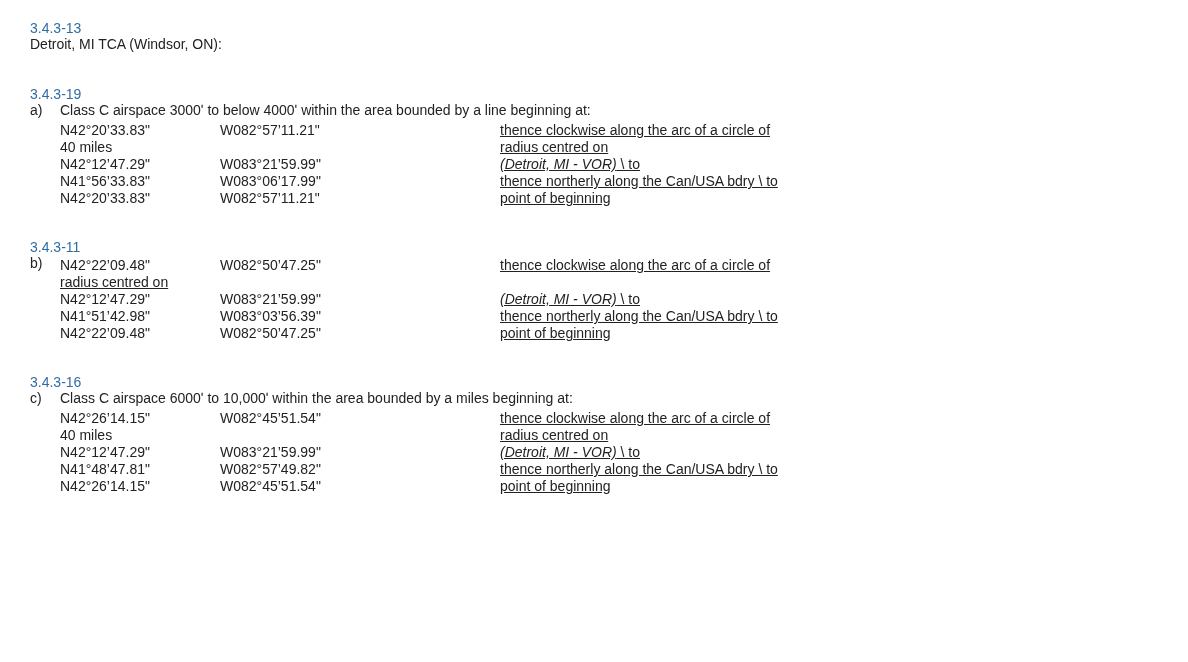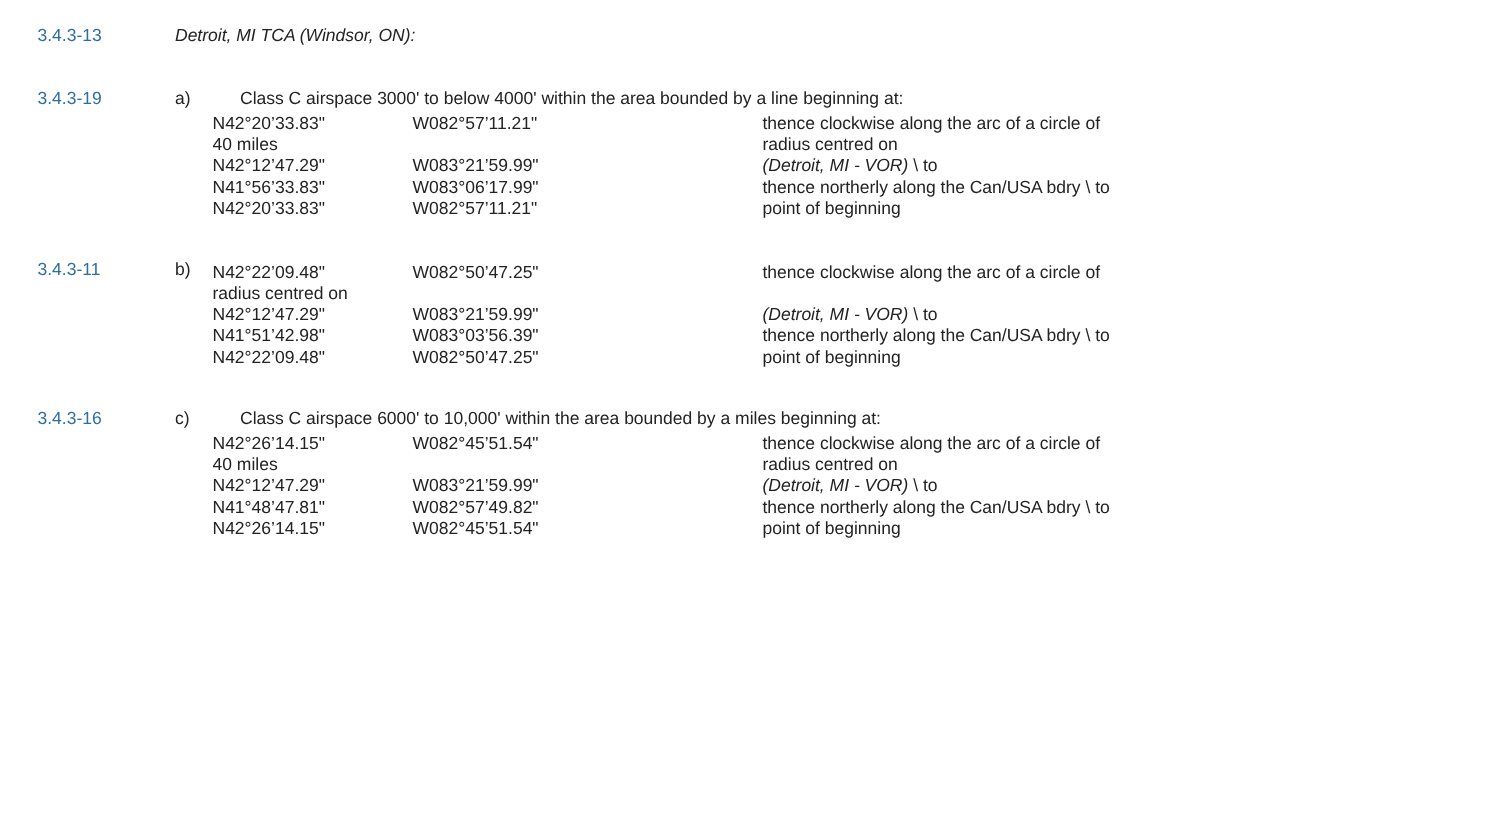--- a/index.html
+++ b/index.html
@@ -8,53 +8,52 @@
       font-size: 14px;
       background: #ffffff;
       color: #222222;
       width: 1188px;
       min-height: 662px;
       padding: 20px 30px;
       position: relative;
     }
     .section {
       display: flex;
+      flex-direction: column;
       margin-bottom: 28px;
     }
     .section-ref {
       color: #2e6da4;
       font-size: 14px;
       min-width: 110px;
       padding-top: 0;
       flex-shrink: 0;
     }
     .section-content {
       flex: 1;
     }
     .section-title {
       font-size: 14px;
       margin-bottom: 6px;
-      font-style: italic;
     }
     .subsection {
       display: flex;
       flex-direction: row;
       margin-bottom: 4px;
     }
     .subsection-label {
       min-width: 30px;
       font-size: 14px;
     }
     .subsection-body {
       flex: 1;
     }
     .subsection-intro {
       font-size: 14px;
       margin-bottom: 4px;
-      margin-left: 22px;
     }
     .coord-table {
       display: flex;
       flex-direction: column;
       margin-top: 2px;
     }
     .coord-row {
       display: flex;
       flex-direction: row;
       margin-bottom: 1px;
@@ -68,20 +67,21 @@
       min-width: 160px;
       font-size: 14px;
     }
     .coord-lon {
       min-width: 170px;
       font-size: 14px;
     }
     .coord-right {
       flex: 1;
       font-size: 14px;
+      text-decoration: underline;
     }
     .source-label {
       position: fixed;
       left: 8px;
       bottom: 120px;
       font-size: 11px;
       color: #666;
       writing-mode: vertical-rl;
       transform: rotate(180deg);
     }

